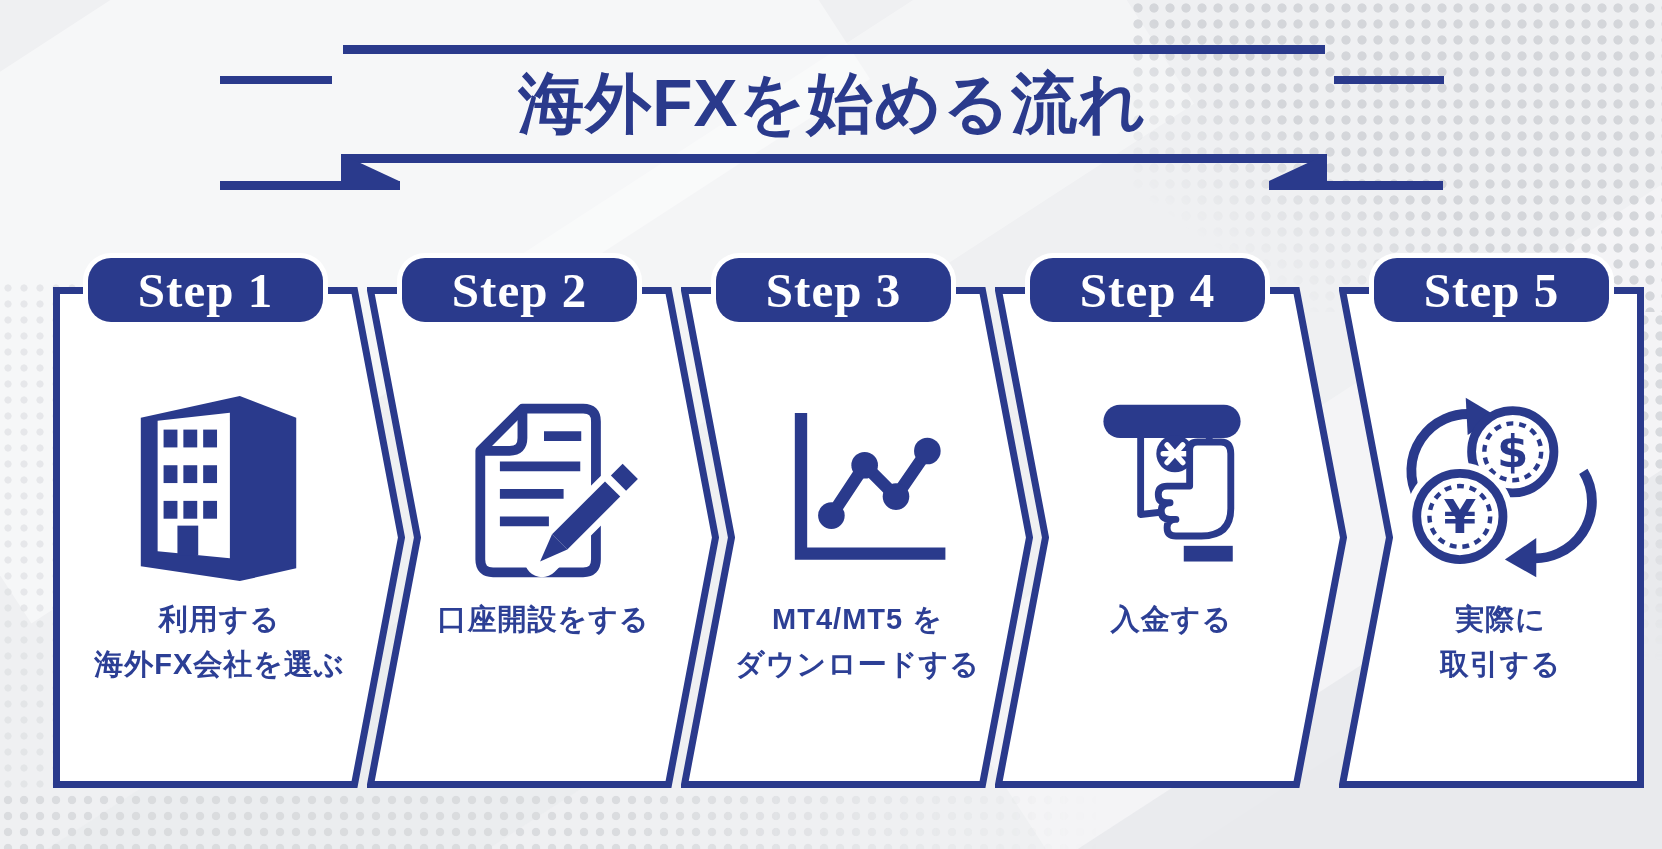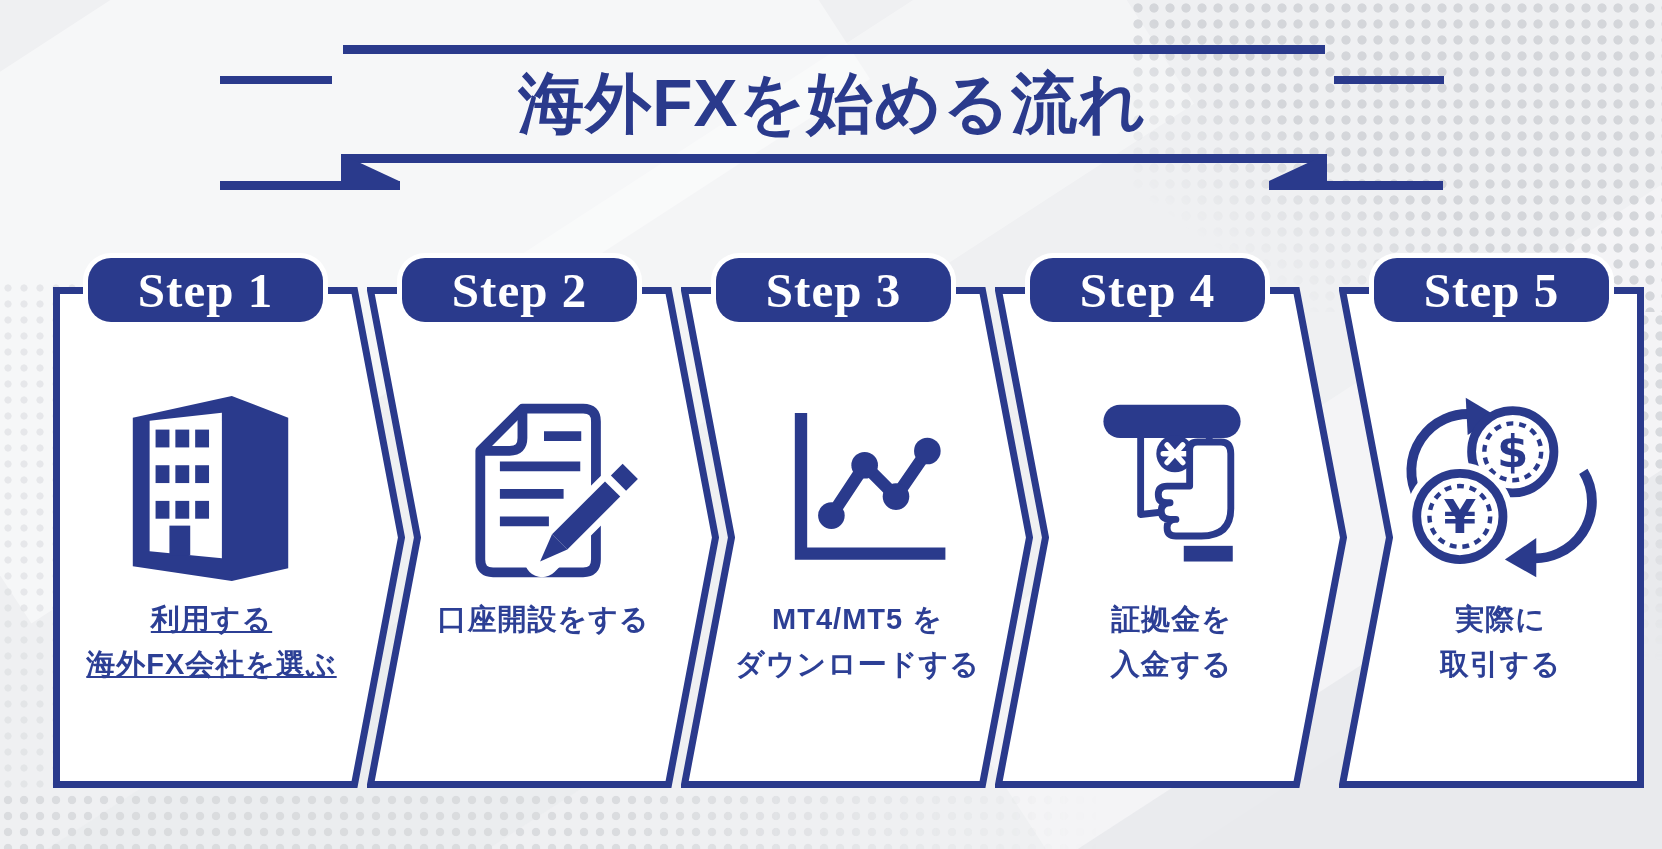--- a/index.html
+++ b/index.html
@@ -58,21 +58,21 @@
     font-weight:bold;font-size:49px;letter-spacing:1px;
   }
   .icon-box{position:absolute;left:0;top:98px;width:305px;height:208px;
     display:flex;align-items:center;justify-content:center;}
   .caption{
     position:absolute;left:0;top:310px;width:305px;text-align:center;
     color:var(--text);font-weight:bold;font-size:29px;line-height:45px;
     letter-spacing:1px;white-space:nowrap;
   }
   .caption .line{display:block;}
-  .card--first .icon-box,.card--first .caption{left:6px;text-decoration:underline;}
+  .card--first .icon-box,.card--first .caption{left:14px;}
   .card--mid  .icon-box,.card--mid  .caption{left:24px;}
   .card--last .icon-box,.card--last .caption{left:9px;}
   
   .ic .fill{fill:var(--navy);}
   .ic .white{fill:#fff;}
   .ic .stroke{stroke:var(--navy);fill:none;}
   .ic .wstroke{stroke:#fff;fill:none;}
   .ic .outlined{fill:#fff;stroke:var(--navy);}
   .ic text{fill:var(--navy);font-family:"DejaVu Sans","Liberation Sans",sans-serif;
     font-weight:bold;text-anchor:middle;}
@@ -193,21 +193,20 @@
       <svg class="ic" width="196" height="196" viewBox="0 0 200 200">
         <path class="outlined" style="stroke-width:7;stroke-linejoin:round" d="M68,28 H138 V118 L68,126 Z"></path>
         <rect class="fill" x="30" y="14" width="140" height="34" rx="17"></rect>
         <circle class="fill" cx="103" cy="64" r="19"></circle>
         <path class="wstroke" style="stroke-width:5.5;stroke-linecap:round" d="M91,64 H115 M95,55 L111,73 M95,73 L111,55"></path>
         <path class="outlined" style="stroke-width:7;stroke-linejoin:round" d="M150,52 Q160,52 160,64 V120 Q160,148 130,148 H104 Q95,148 95,139.5 Q95,131 104,131 H98 Q89,131 89,122.5 Q89,114 98,114 H95 Q86,114 86,105.5 Q86,97 95,97 H118 V60 Q118,52 126,52 Z"></path>
         <rect class="fill" x="112" y="158" width="50" height="16"></rect>
       </svg>
     </div>
     <div class="caption">
-      <span class="line">証拠金を</span>
       <span class="line">入金する</span>
     </div>
   </div>
 
   <div class="card card--last" style="left:1339px">
     <svg class="outline" width="352" height="501" viewBox="0 0 352 501">
       <polygon points="3.5,3.5 301.5,3.5 301.5,497.5 3.5,497.5 50.5,250.5"></polygon>
     </svg>
     <div class="badge">
       <span>Step 5</span>

